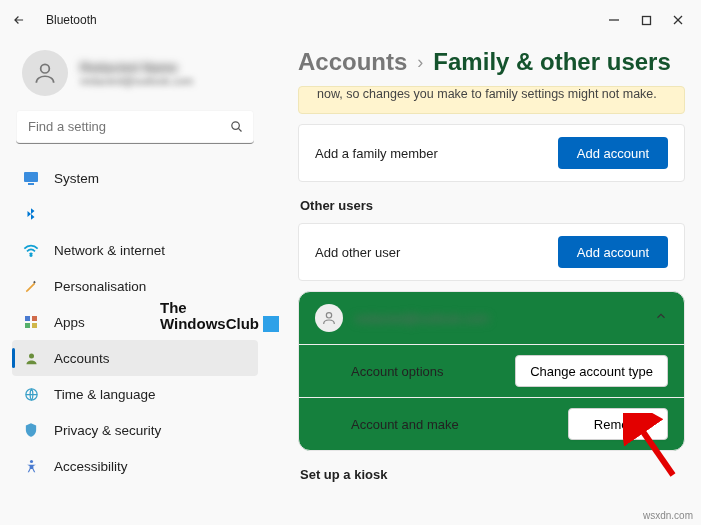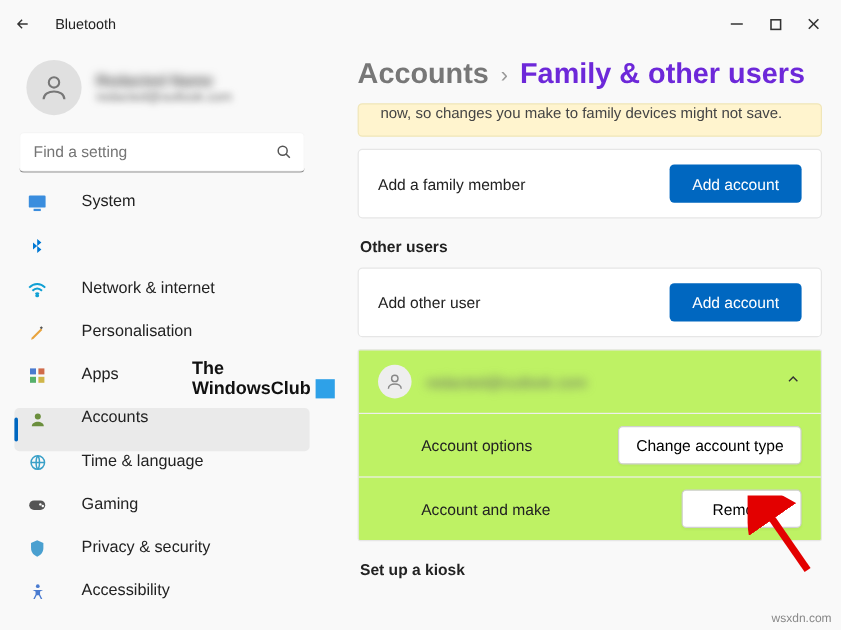--- a/index.html
+++ b/index.html
@@ -13,35 +13,35 @@
   .app { display:flex; height: calc(525px - 40px); }
   .sidebar { width: 270px; padding: 4px 12px 0 12px; display:flex; flex-direction:column; position:relative;}
   .profile { display:flex; align-items:center; gap:12px; padding: 6px 4px 14px 10px;}
   .avatar { width:46px; height:46px; border-radius:50%; background:#e0e0e0; display:flex; align-items:center; justify-content:center;}
   .profile-text div:first-child { font-size:13px; font-weight:600; filter: blur(4px); color:#555;}
   .profile-text div:last-child { font-size:11px; color:#666; filter: blur(3px);}
   .searchwrap { position:relative; margin: 0 4px 10px 4px;}
   .search { width:100%; height:34px; border:none; border-bottom:1px solid #888; border-radius:4px; background:#fff; padding:0 34px 0 12px; font-size:13px; outline:none; box-shadow: 0 0 0 1px rgba(0,0,0,0.04) inset;}
   .search-icon { position:absolute; right:10px; top:9px; color:#555;}
   .nav { list-style:none; margin:6px 0 0 0; padding:0;}
-  .nav li { display:flex; align-items:flex-start; gap:28px; height:36px; padding:0 10px; border-radius:4px; font-size:13.5px; color:#222; cursor:pointer; position:relative;}
+  .nav li { display:flex; align-items:center; gap:14px; height:36px; padding:0 10px; border-radius:4px; font-size:13.5px; color:#222; cursor:pointer; position:relative;}
   .nav li.active { background:#eaeaea;}
   .nav li.active::before { content:""; position:absolute; left:0px; top:8px; bottom:8px; width:3px; background:#0067c0; border-radius:2px;}
   .nav .ico { width:18px; height:18px; display:flex; align-items:center; justify-content:center;}
   .content { flex:1; padding: 2px 16px 0 28px; overflow:hidden; position:relative;}
   .breadcrumb { display:flex; align-items:center; gap:10px; margin:6px 0 12px 0;}
   .crumb-parent { font-size:24px; font-weight:600; color:#777;}
   .crumb-sep { font-size:18px; color:#999;}
-  .crumb-current { font-size:24px; font-weight:600; color:#6d28d9;}
+  .crumb-current { font-size:24px; font-weight:600; color:#14532d;}
   .banner { background:#fff4ce; border:1px solid #f0e6b8; border-radius:4px; padding:0 18px 12px 18px; font-size:12.5px; color:#444; margin-bottom:10px; margin-top:-2px;}
   .card { background:#fff; border:1px solid #e6e6e6; border-radius:4px; padding:12px 16px; display:flex; align-items:center; justify-content:space-between; margin-bottom:10px;gap:40px;}
   .card .label { font-size:13px; color:#222;}
   .btn-primary { background:#0067c0; color:#fff; border:none; border-radius:4px; height:32px; min-width:110px; font-size:13px; cursor:pointer; padding:0 14px;}
   .section-hdr { font-size:13px; font-weight:600; color:#222; margin:16px 0 10px 2px;}
-  .usercard { background:#bef264; border:1px solid #e6e6e6; border-radius:2px; margin-bottom:16px;}
+  .usercard { background:#15803d; border:1px solid #e6e6e6; border-radius:12px; margin-bottom:16px;}
   .usercard-top { display:flex; align-items:center; padding:12px 16px; gap:12px; cursor:pointer;}
   .small-avatar { width:28px; height:28px; border-radius:50%; background:#eee; display:flex; align-items:center; justify-content:center;}
   .username { font-size:13px; color:#666; filter:blur(4px);}
   .chev { margin-left:auto; color:#444;}
   .subrow { display:flex; align-items:center; justify-content:space-between; padding:10px 16px 10px 52px; border-top:1px solid #eee;}
   .subrow .label { font-size:13px; color:#222;}
   .btn-light { background:#fff; border:1px solid #d0d0d0; border-radius:4px; height:32px; font-size:13px; cursor:pointer; padding:0 14px; min-width:100px; box-shadow: 0 1px 2px rgba(0,0,0,0.04);}
   .watermark { position:absolute; left:160px; top:300px; display:flex; align-items:center; font-size:15px; font-weight:600; color:#111; line-height:1.05; pointer-events:none;}
   .watermark .sq { width:16px; height:16px; background:#2ea1e8; margin-left:4px;}
   .footer-mark { position:absolute; right:8px; bottom:4px; font-size:10px; color:#888;}
@@ -161,30 +161,20 @@
           <span class="ico">
             <svg width="15" height="15" viewBox="0 0 24 24" fill="none" stroke="#3aa0c8" stroke-width="2">
               <circle cx="12" cy="12" r="9"></circle>
               <path d="M3 12h18M12 3c3 3 3 15 0 18M12 3c-3 3-3 15 0 18"></path>
             </svg>
           </span>
           <span>Time &amp; language</span>
         </li>
       <li>
           <span class="ico">
-            <svg width="16" height="12" viewBox="0 0 24 16">
-              <rect x="2" y="2" width="20" height="12" rx="6" fill="#555"></rect>
-              <circle cx="16" cy="7" r="1.5" fill="#fff"></circle>
-              <circle cx="19" cy="9" r="1.5" fill="#fff"></circle>
-            </svg>
-          </span>
-          <span>Gaming</span>
-        </li>
-      <li>
-          <span class="ico">
             <svg width="14" height="16" viewBox="0 0 24 28" fill="#4aa0d0">
               <path d="M12 2l9 4v7c0 7-4 11-9 13-5-2-9-6-9-13V6l9-4z"></path>
             </svg>
           </span>
           <span>Privacy &amp; security</span>
         </li>
       <li>
           <span class="ico">
             <svg width="15" height="15" viewBox="0 0 24 24" fill="#4a7bd0">
               <circle cx="12" cy="4" r="2.5"></circle>
@@ -196,21 +186,21 @@
     </ul>
   </div>
 
   <div class="content">
     <div class="breadcrumb">
       <span class="crumb-parent">Accounts</span>
       <span class="crumb-sep">›</span>
       <span class="crumb-current">Family &amp; other users</span>
     </div>
 
-    <div class="banner">now, so changes you make to family devices might not save.</div>
+    <div class="banner">now, so changes you make to family settings might not make.</div>
 
     <div class="card">
       <span class="label">Add a family member</span>
       <button class="btn-primary">Add account</button>
     </div>
 
     <div class="section-hdr">Other users</div>
 
     <div class="card">
       <span class="label">Add other user</span>

